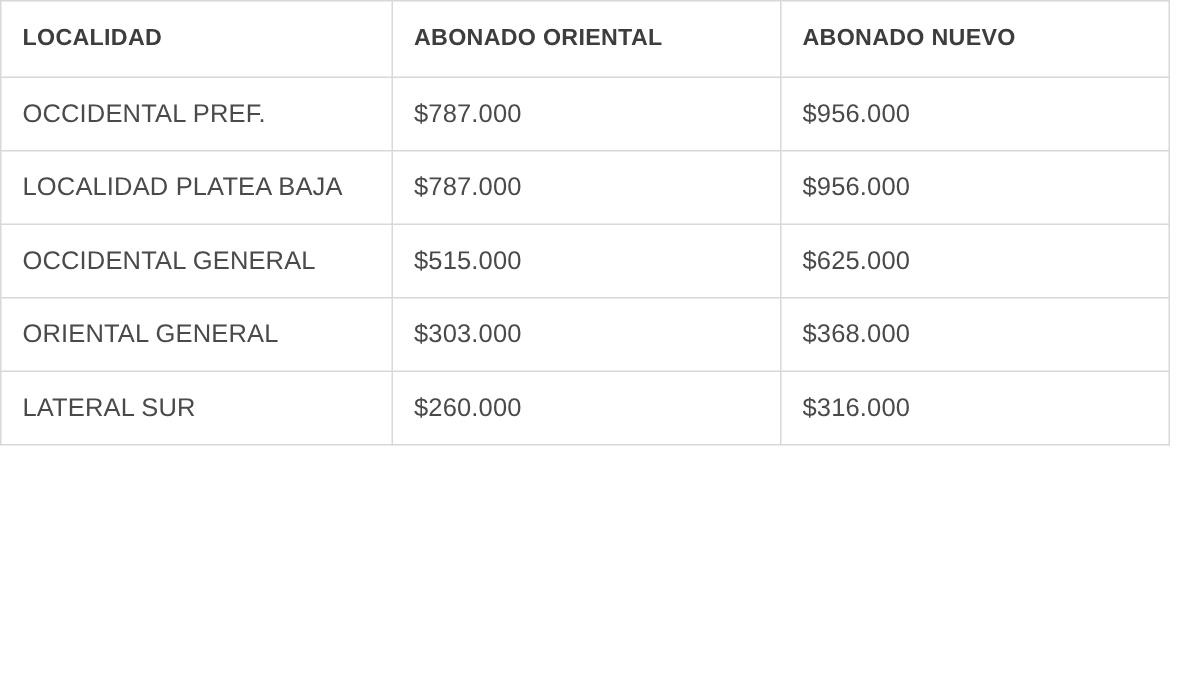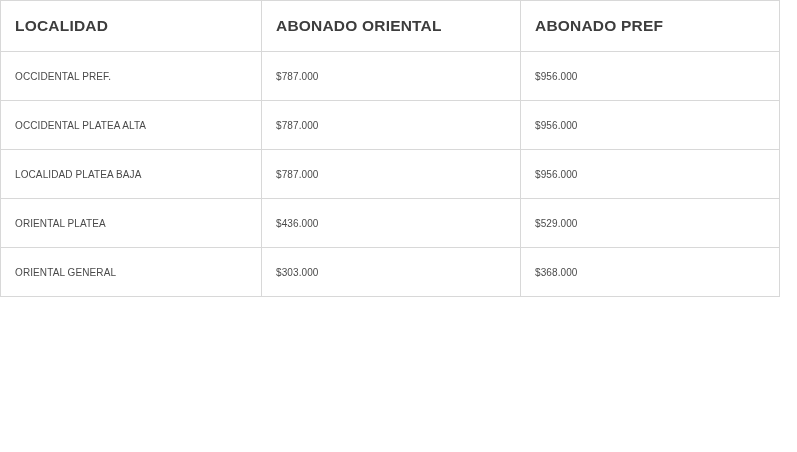--- a/index.html
+++ b/index.html
@@ -40,21 +40,21 @@
     white-space: nowrap;
   }
   table.price-table thead th {
     font-size: 15.5px;
     font-weight: bold;
     color: #3d3d3d;
     letter-spacing: 0.2px;
     height: 51px;
   }
   table.price-table tbody td {
-    font-size: 10px;
+    font-size: 17px;
     font-weight: normal;
     color: #4a4a4a;
     letter-spacing: 0.1px;
   }
   table.price-table tbody tr td:first-child {
     color: #4a4a4a;
   }
 </style>
 </head>
 <body>
@@ -63,44 +63,44 @@
   <table class="price-table">
     <colgroup>
       <col class="c1">
       <col class="c2">
       <col class="c3">
     </colgroup>
     <thead>
       <tr>
         <th>LOCALIDAD</th>
         <th>ABONADO ORIENTAL</th>
-        <th>ABONADO PREF</th>
+        <th>ABONADO NUEVO</th>
       </tr>
     </thead>
     <tbody>
       <tr>
         <td>OCCIDENTAL PREF.</td>
         <td>$787.000</td>
         <td>$956.000</td>
       </tr>
       <tr>
-        <td>OCCIDENTAL PLATEA ALTA</td>
-        <td>$787.000</td>
-        <td>$956.000</td>
-      </tr>
-      <tr>
         <td>LOCALIDAD PLATEA BAJA</td>
         <td>$787.000</td>
         <td>$956.000</td>
       </tr>
       <tr>
-        <td>ORIENTAL PLATEA</td>
-        <td>$436.000</td>
-        <td>$529.000</td>
+        <td>OCCIDENTAL GENERAL</td>
+        <td>$515.000</td>
+        <td>$625.000</td>
       </tr>
       <tr>
         <td>ORIENTAL GENERAL</td>
         <td>$303.000</td>
         <td>$368.000</td>
       </tr>
+      <tr>
+        <td>LATERAL SUR</td>
+        <td>$260.000</td>
+        <td>$316.000</td>
+      </tr>
     </tbody>
   </table>
 </div>
 
 </body></html>

